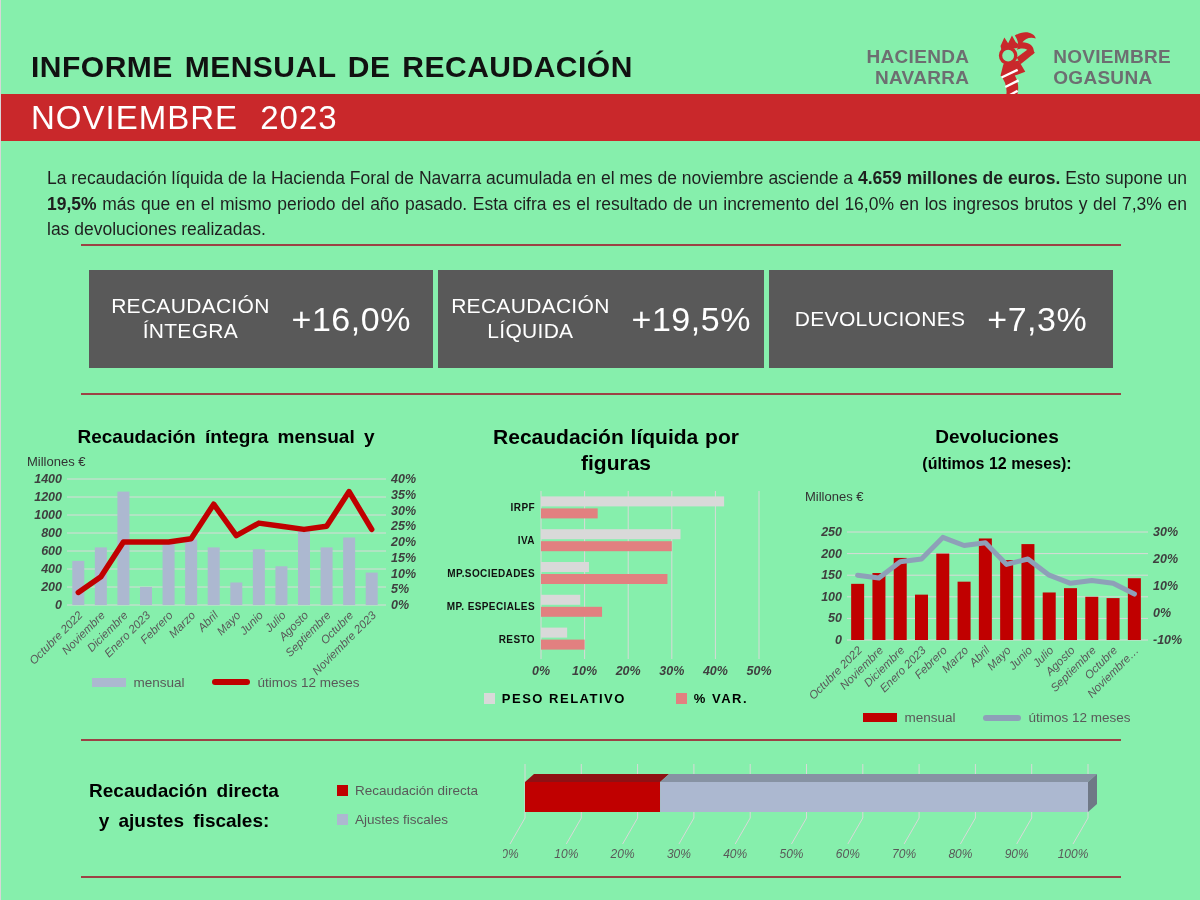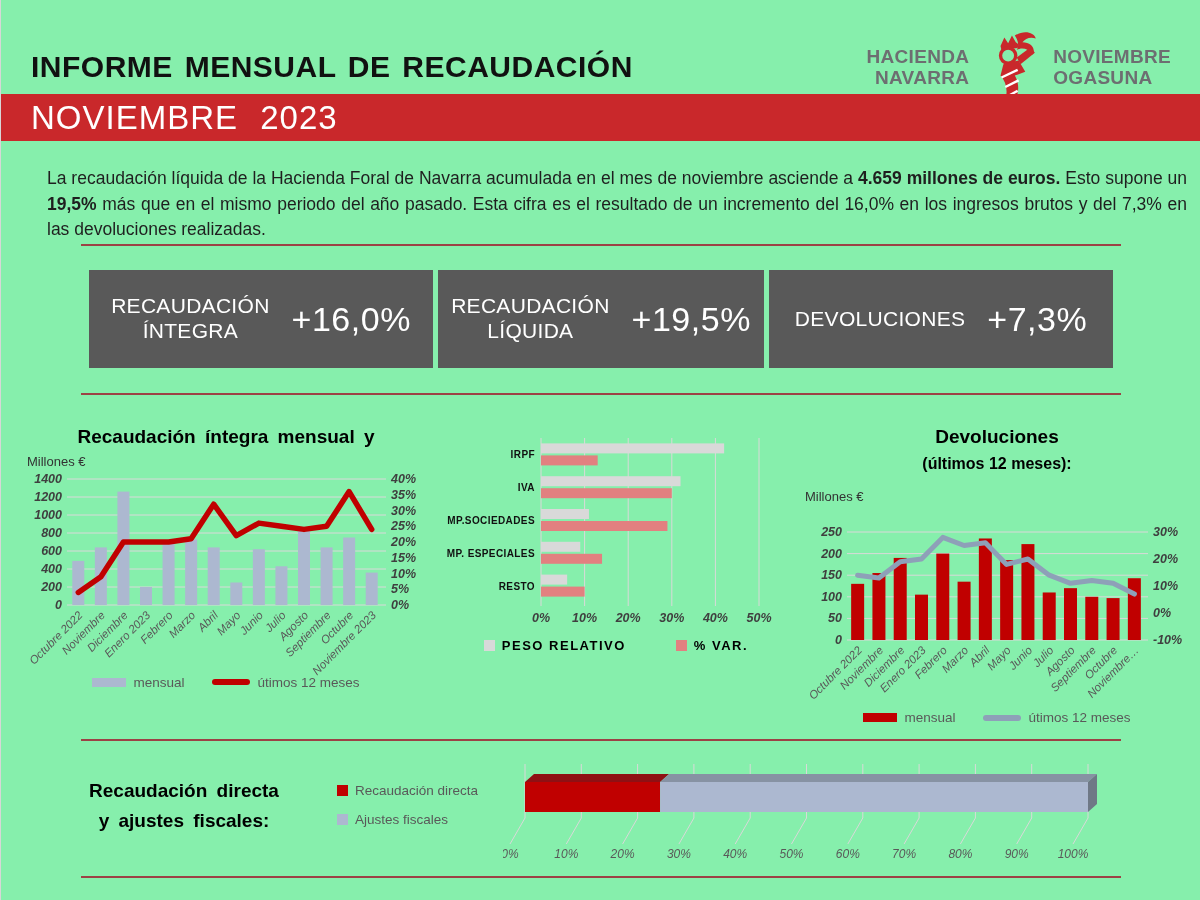--- a/index.html
+++ b/index.html
@@ -199,20 +199,24 @@
         <span>mensual</span>
       </span>
       <span class="item">
         <i class="sw line" style="background: rgb(192, 0, 0);"></i>
         <span>útimos 12 meses</span>
       </span>
     </div>
   </div>
 
   <div class="chart chart-mid">
+    <div class="chart-title">
+      <div><span>Recaudación líquida por</span></div>
+      <div><span>figuras</span></div>
+    </div>
     <svg style="margin-top:10px" width="338" height="200" viewBox="0 0 338 200">
         <line x1="94" y1="4" x2="94" y2="172" stroke="#D9D9D9" stroke-width="1"></line>
         <text x="94" y="188" text-anchor="middle" class="ax">0%</text>
         <line x1="137.6" y1="4" x2="137.6" y2="172" stroke="#D9D9D9" stroke-width="1"></line>
         <text x="137.6" y="188" text-anchor="middle" class="ax">10%</text>
         <line x1="181.2" y1="4" x2="181.2" y2="172" stroke="#D9D9D9" stroke-width="1"></line>
         <text x="181.2" y="188" text-anchor="middle" class="ax">20%</text>
         <line x1="224.79999999999998" y1="4" x2="224.79999999999998" y2="172" stroke="#D9D9D9" stroke-width="1"></line>
         <text x="224.79999999999998" y="188" text-anchor="middle" class="ax">30%</text>
         <line x1="268.4" y1="4" x2="268.4" y2="172" stroke="#D9D9D9" stroke-width="1"></line>

